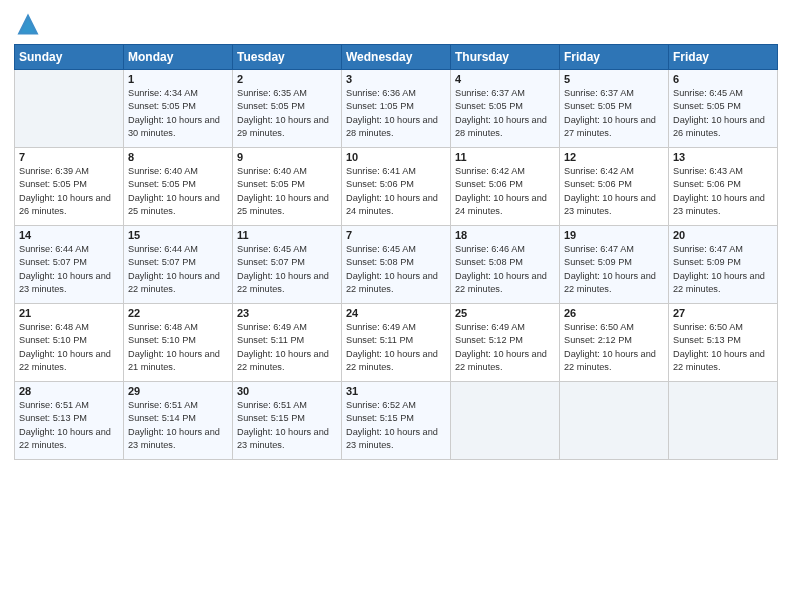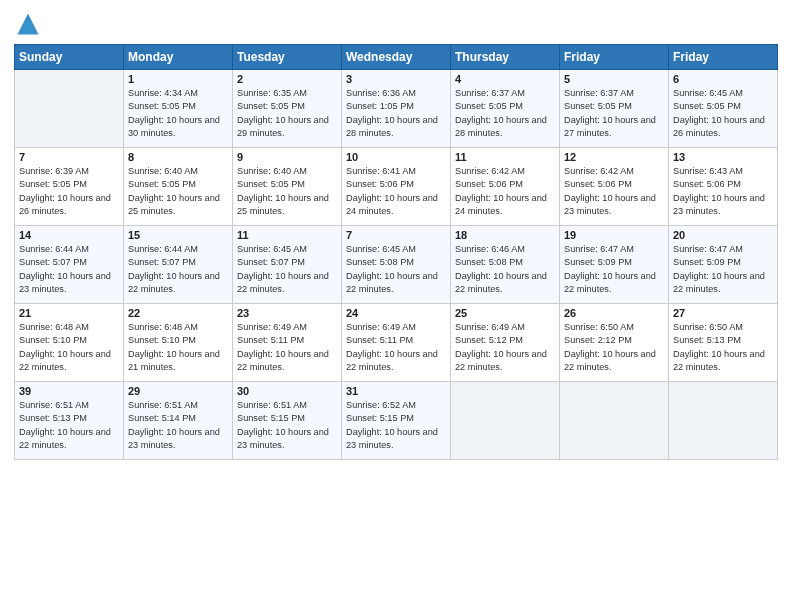--- a/index.html
+++ b/index.html
@@ -325,21 +325,21 @@
           <td>
             <span class="day-num">27</span>
             <div class="day-info">Sunrise: 6:50 AM
 Sunset: 5:13 PM
 Daylight: 10 hours
 and 22 minutes.</div>
           </td>
         </tr>
         <tr>
           <td>
-            <span class="day-num">39</span>
+            <span class="day-num">28</span>
             <div class="day-info">Sunrise: 6:51 AM
 Sunset: 5:13 PM
 Daylight: 10 hours
 and 22 minutes.</div>
           </td>
           <td>
             <span class="day-num">29</span>
             <div class="day-info">Sunrise: 6:51 AM
 Sunset: 5:14 PM
 Daylight: 10 hours

